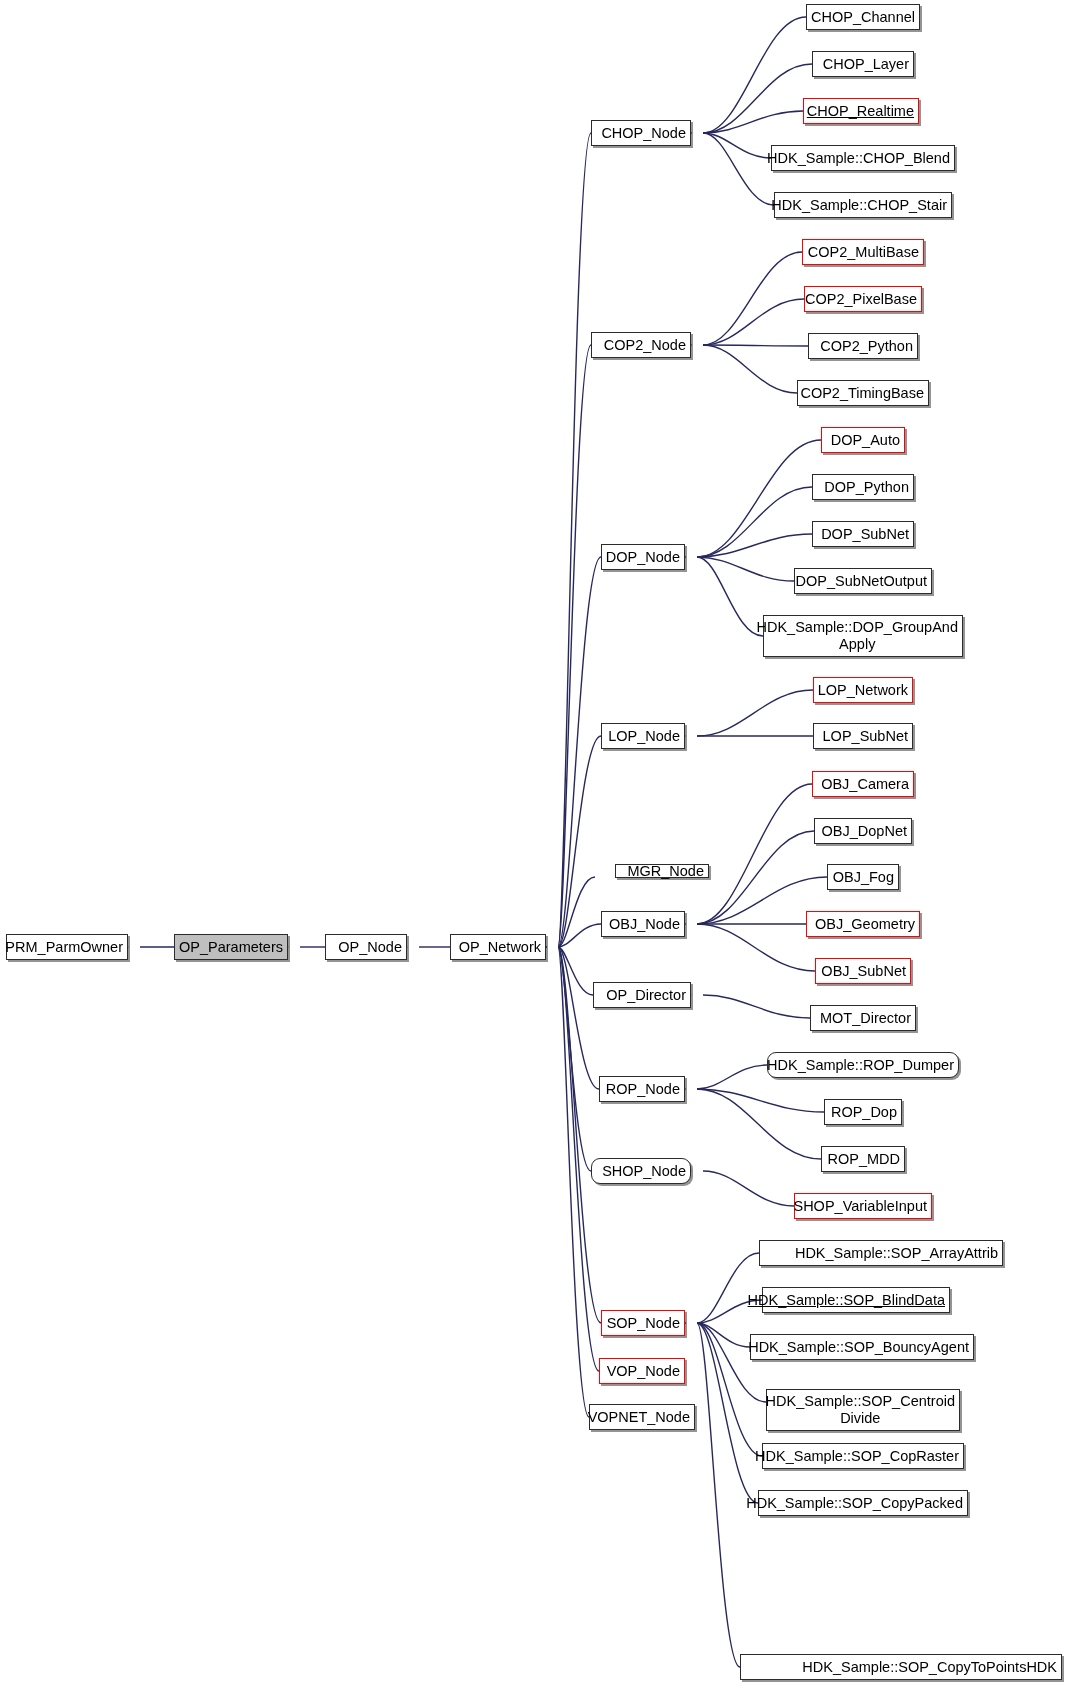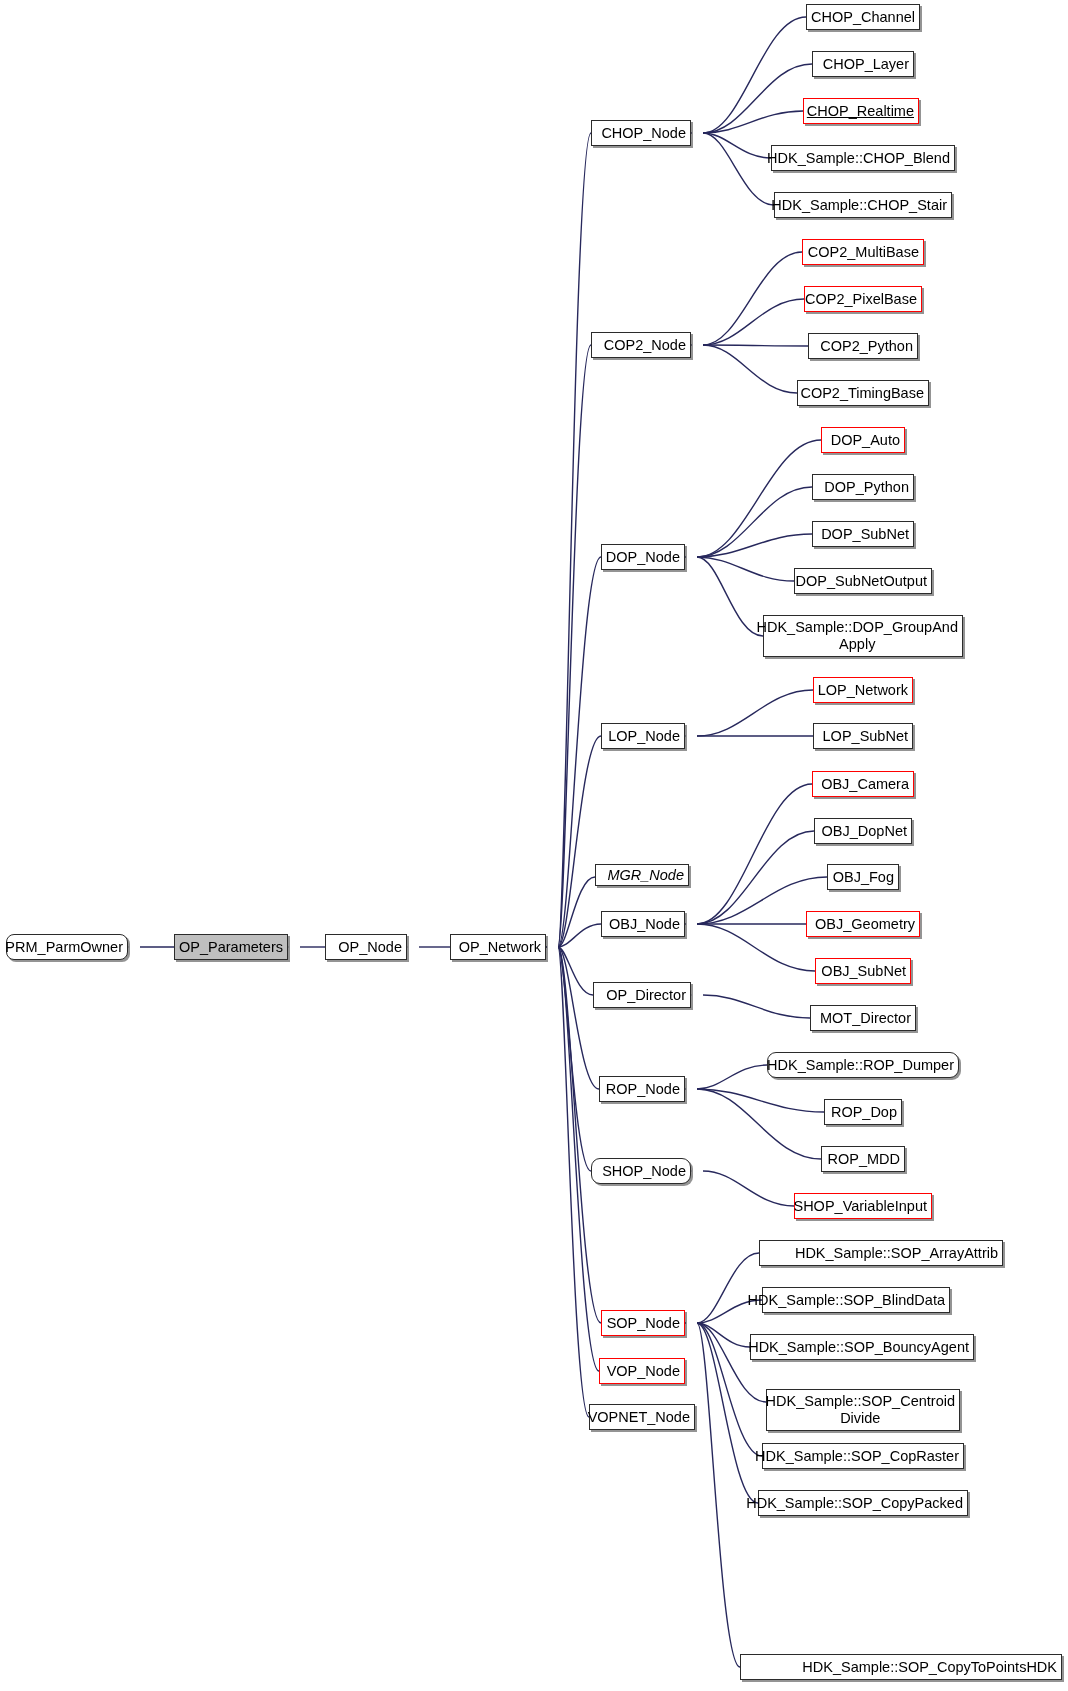--- a/index.html
+++ b/index.html
@@ -110,21 +110,21 @@
       <path d="M 697 1323 C 721.45 1323, 735.22 1402, 766 1402" fill="none" stroke="#27285c" stroke-width="1.4"></path>
       <polygon points="686,1323 673,1317.5 673,1328.5" fill="#27285c"></polygon>
       <path d="M 697 1323 C 719.65 1323, 732.74 1456, 762 1456" fill="none" stroke="#27285c" stroke-width="1.4"></path>
       <polygon points="686,1323 673,1317.5 673,1328.5" fill="#27285c"></polygon>
       <path d="M 697 1323 C 717.85 1323, 730.26 1503, 758 1503" fill="none" stroke="#27285c" stroke-width="1.4"></path>
       <polygon points="686,1323 673,1317.5 673,1328.5" fill="#27285c"></polygon>
       <path d="M 697 1323 C 709.75 1323, 719.1 1667, 740 1667" fill="none" stroke="#27285c" stroke-width="1.4"></path>
       <polygon points="686,1323 673,1317.5 673,1328.5" fill="#27285c"></polygon>
     </svg>
   <div id="nodes">
-      <div class="node" style="left: 6px; top: 934px; width: 122px; height: 26px; border-radius: 8px;">
+      <div class="node" style="left: 6px; top: 934px; width: 122px; height: 26px;">
         <span>PRM_ParmOwner</span>
       </div>
       <div class="node hi" style="left: 174px; top: 934px; width: 114px; height: 26px;">
         <span>OP_Parameters</span>
       </div>
       <div class="node" style="left: 325px; top: 934px; width: 82px; height: 26px;">
         <span>OP_Node</span>
       </div>
       <div class="node" style="left: 450px; top: 934px; width: 96px; height: 26px;">
         <span>OP_Network</span>
@@ -134,21 +134,21 @@
       </div>
       <div class="node" style="left: 591px; top: 332px; width: 100px; height: 26px;">
         <span>COP2_Node</span>
       </div>
       <div class="node" style="left: 601px; top: 544px; width: 84px; height: 26px;">
         <span>DOP_Node</span>
       </div>
       <div class="node" style="left: 601px; top: 723px; width: 84px; height: 26px;">
         <span>LOP_Node</span>
       </div>
-      <div class="node" style="left: 595px; top: 864px; width: 94px; height: 22px; font-style: italic;">
+      <div class="node" style="left: 615px; top: 864px; width: 94px; height: 14px;">
         <span>MGR_Node</span>
       </div>
       <div class="node" style="left: 601px; top: 911px; width: 84px; height: 26px;">
         <span>OBJ_Node</span>
       </div>
       <div class="node" style="left: 593px; top: 982px; width: 98px; height: 26px;">
         <span>OP_Director</span>
       </div>
       <div class="node" style="left: 599px; top: 1076px; width: 86px; height: 26px;">
         <span>ROP_Node</span>
@@ -240,21 +240,21 @@
       </div>
       <div class="node" style="left: 821px; top: 1146px; width: 84px; height: 26px;">
         <span>ROP_MDD</span>
       </div>
       <div class="node red" style="left: 794px; top: 1193px; width: 138px; height: 26px;">
         <span>SHOP_VariableInput</span>
       </div>
       <div class="node" style="left: 759px; top: 1240px; width: 244px; height: 26px;">
         <span>HDK_Sample::SOP_ArrayAttrib</span>
       </div>
-      <div class="node" style="left: 762px; top: 1287px; width: 188px; height: 26px;">
+      <div class="node" style="left: 762px; top: 1287px; width: 188px; height: 26px; text-decoration: underline;">
         <span>HDK_Sample::SOP_BlindData</span>
       </div>
       <div class="node" style="left: 750px; top: 1334px; width: 224px; height: 26px;">
         <span>HDK_Sample::SOP_BouncyAgent</span>
       </div>
       <div class="node" style="left: 766px; top: 1381px; width: 194px; height: 42px; margin-top: 8px;">
         <span>HDK_Sample::SOP_Centroid
 Divide</span>
       </div>
       <div class="node" style="left: 762px; top: 1443px; width: 202px; height: 26px;">

